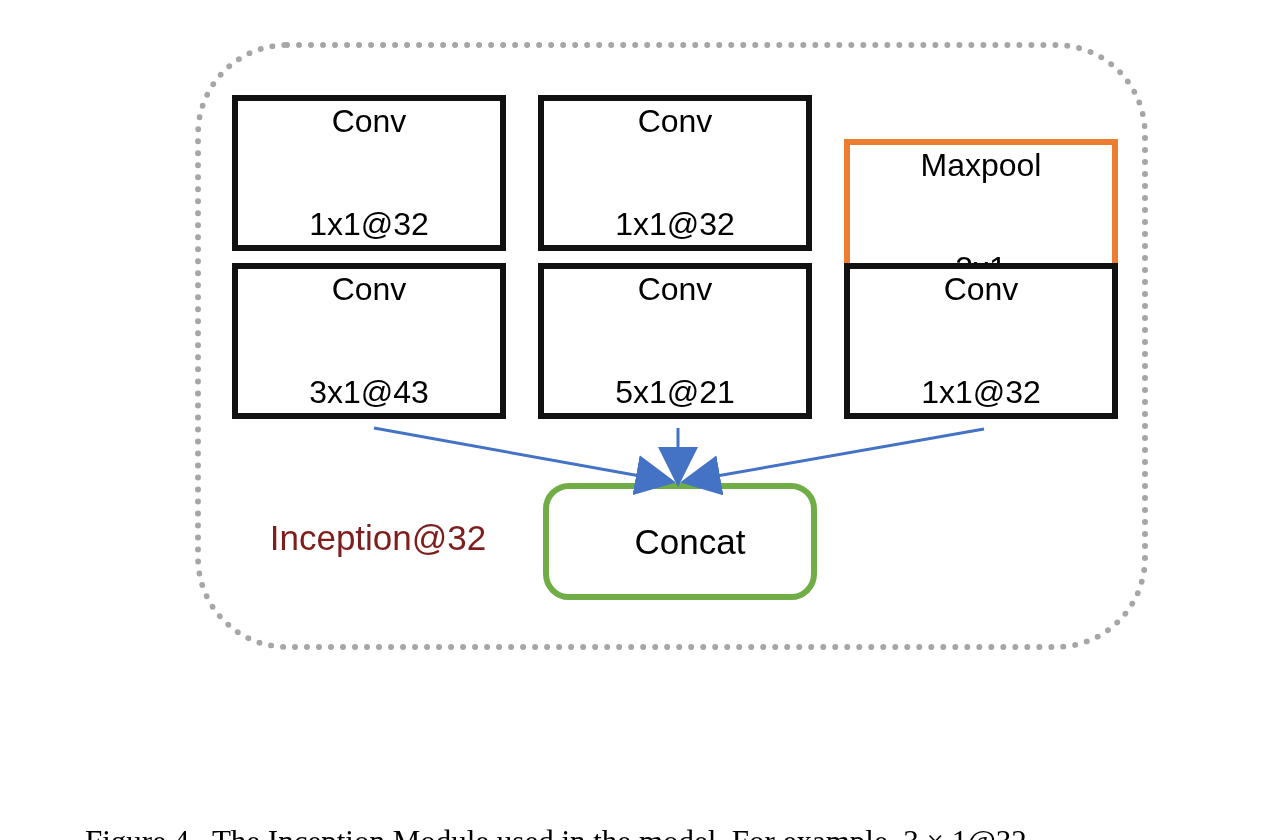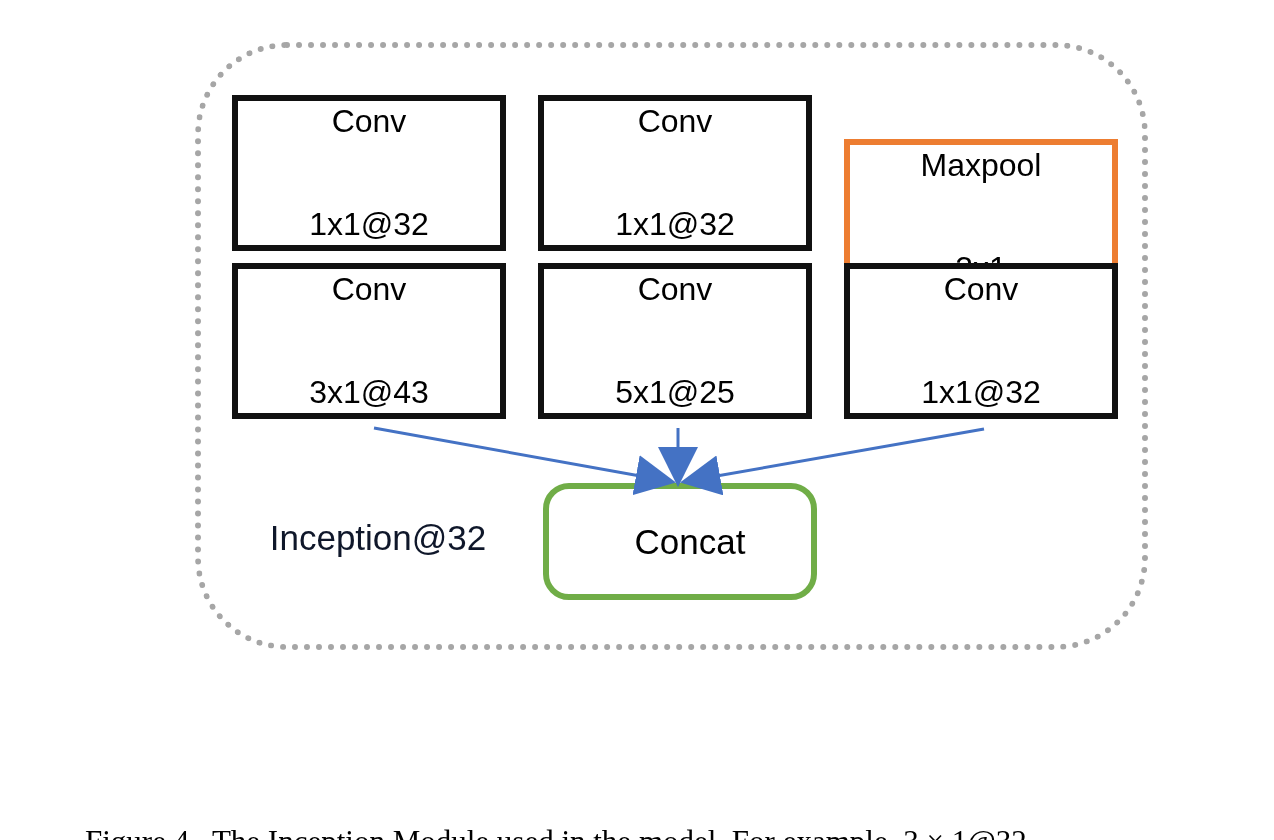--- a/index.html
+++ b/index.html
@@ -25,21 +25,21 @@
   .b5 { left:538px; top:263px; }
   .b6 { left:844px; top:263px; }
   .concat-box {
     position:absolute; left:543px; top:483px; width:274px; height:117px;
     box-sizing:border-box; background:#ffffff; border:6px solid #70AD47;
     border-radius:26px; display:flex; align-items:center; justify-content:center;
     font-size:35px; color:#000;padding-left:20px;
   }
   .module-label {
     position:absolute; left:232px; top:518px; width:292px;
-    text-align:center; font-size:35px; color:#0f172a;
+    text-align:center; font-size:35px; color:#7f1d1d;
   }
   svg.arrows { position:absolute; left:0; top:0; pointer-events:none; }
   .caption {
     position:absolute; left:85px; top:729px; width:1170px;
     font-family:"Liberation Serif","DejaVu Serif",serif;
     font-size:31px; line-height:45px; color:#000; white-space:pre-wrap;
   }
 </style>
 </head>
 <body>
@@ -65,21 +65,21 @@
       <span>3x1</span>
     </div>
 
     <div class="op-box b4">
       <span>Conv</span>
       <span>3x1@43</span>
     </div>
 
     <div class="op-box b5">
       <span>Conv</span>
-      <span>5x1@25</span>
+      <span>5x1@21</span>
     </div>
 
     <div class="op-box b6">
       <span>Conv</span>
       <span>1x1@32</span>
     </div>
 
     <div class="module-label">Inception@32</div>
 
     <div class="concat-box">

